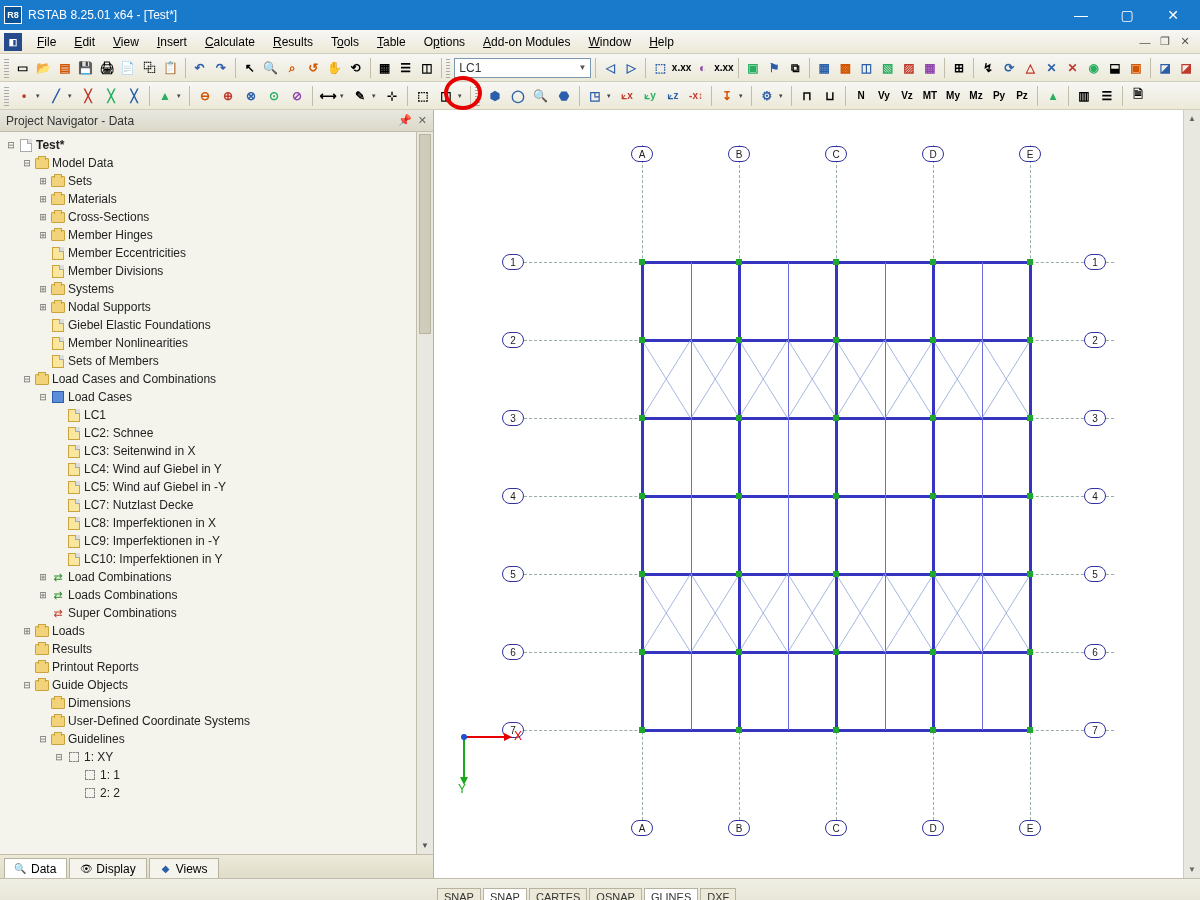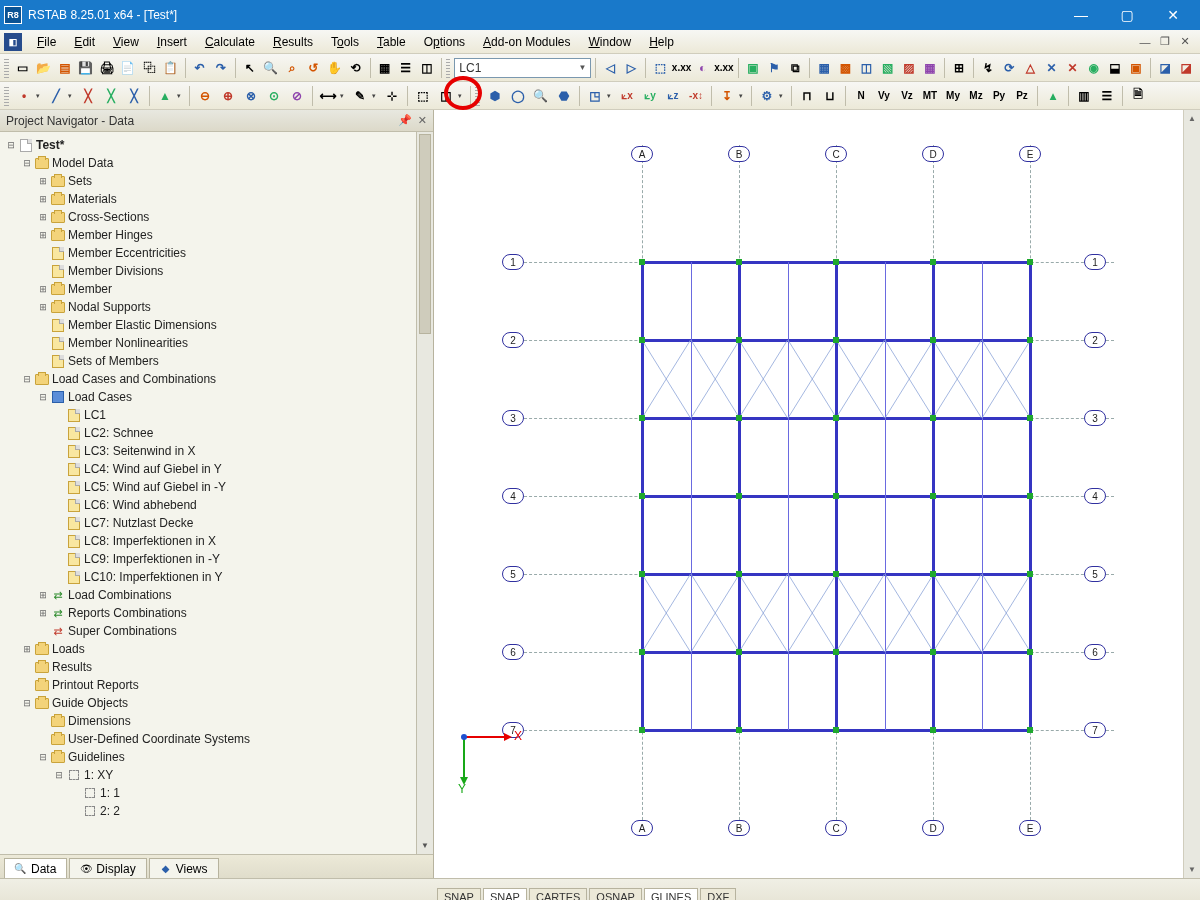--- a/index.html
+++ b/index.html
@@ -512,35 +512,35 @@
             <span class="ico">
               <span class="doc y"></span>
             </span>
             <span class="node-label">Member Divisions</span>
           </div>
         <div class="node" style="--ind:34px">
             <span class="tw">⊞</span>
             <span class="ico">
               <span class="fold closed"></span>
             </span>
-            <span class="node-label">Member</span>
+            <span class="node-label">Systems</span>
           </div>
         <div class="node" style="--ind:34px">
             <span class="tw">⊞</span>
             <span class="ico">
               <span class="fold closed"></span>
             </span>
             <span class="node-label">Nodal Supports</span>
           </div>
         <div class="node" style="--ind:34px">
             <span class="tw none">·</span>
             <span class="ico">
               <span class="doc y"></span>
             </span>
-            <span class="node-label">Member Elastic Dimensions</span>
+            <span class="node-label">Giebel Elastic Foundations</span>
           </div>
         <div class="node" style="--ind:34px">
             <span class="tw none">·</span>
             <span class="ico">
               <span class="doc y"></span>
             </span>
             <span class="node-label">Member Nonlinearities</span>
           </div>
         <div class="node" style="--ind:34px">
             <span class="tw none">·</span>
@@ -597,63 +597,56 @@
             <span class="ico">
               <span class="doc y"></span>
             </span>
             <span class="node-label">LC5: Wind auf Giebel in -Y</span>
           </div>
         <div class="node" style="--ind:50px">
             <span class="tw none">·</span>
             <span class="ico">
               <span class="doc y"></span>
             </span>
-            <span class="node-label">LC6: Wind abhebend</span>
+            <span class="node-label">LC7: Nutzlast Decke</span>
           </div>
         <div class="node" style="--ind:50px">
             <span class="tw none">·</span>
             <span class="ico">
               <span class="doc y"></span>
             </span>
-            <span class="node-label">LC7: Nutzlast Decke</span>
+            <span class="node-label">LC8: Imperfektionen in X</span>
           </div>
         <div class="node" style="--ind:50px">
             <span class="tw none">·</span>
             <span class="ico">
               <span class="doc y"></span>
             </span>
-            <span class="node-label">LC8: Imperfektionen in X</span>
+            <span class="node-label">LC9: Imperfektionen in -Y</span>
           </div>
         <div class="node" style="--ind:50px">
             <span class="tw none">·</span>
             <span class="ico">
               <span class="doc y"></span>
             </span>
-            <span class="node-label">LC9: Imperfektionen in -Y</span>
-          </div>
-        <div class="node" style="--ind:50px">
-            <span class="tw none">·</span>
-            <span class="ico">
-              <span class="doc y"></span>
-            </span>
             <span class="node-label">LC10: Imperfektionen in Y</span>
           </div>
         <div class="node" style="--ind:34px">
             <span class="tw">⊞</span>
             <span class="ico">
               <span style="font-size:11px;color:#2b8a2b;">⇄</span>
             </span>
             <span class="node-label">Load Combinations</span>
           </div>
         <div class="node" style="--ind:34px">
             <span class="tw">⊞</span>
             <span class="ico">
               <span style="font-size:11px;color:#2b8a2b;">⇄</span>
             </span>
-            <span class="node-label">Reports Combinations</span>
+            <span class="node-label">Loads Combinations</span>
           </div>
         <div class="node" style="--ind:34px">
             <span class="tw none">·</span>
             <span class="ico">
               <span style="font-size:11px;color:#c0392b;">⇄</span>
             </span>
             <span class="node-label">Super Combinations</span>
           </div>
 
         <div class="node" style="--ind:18px">

